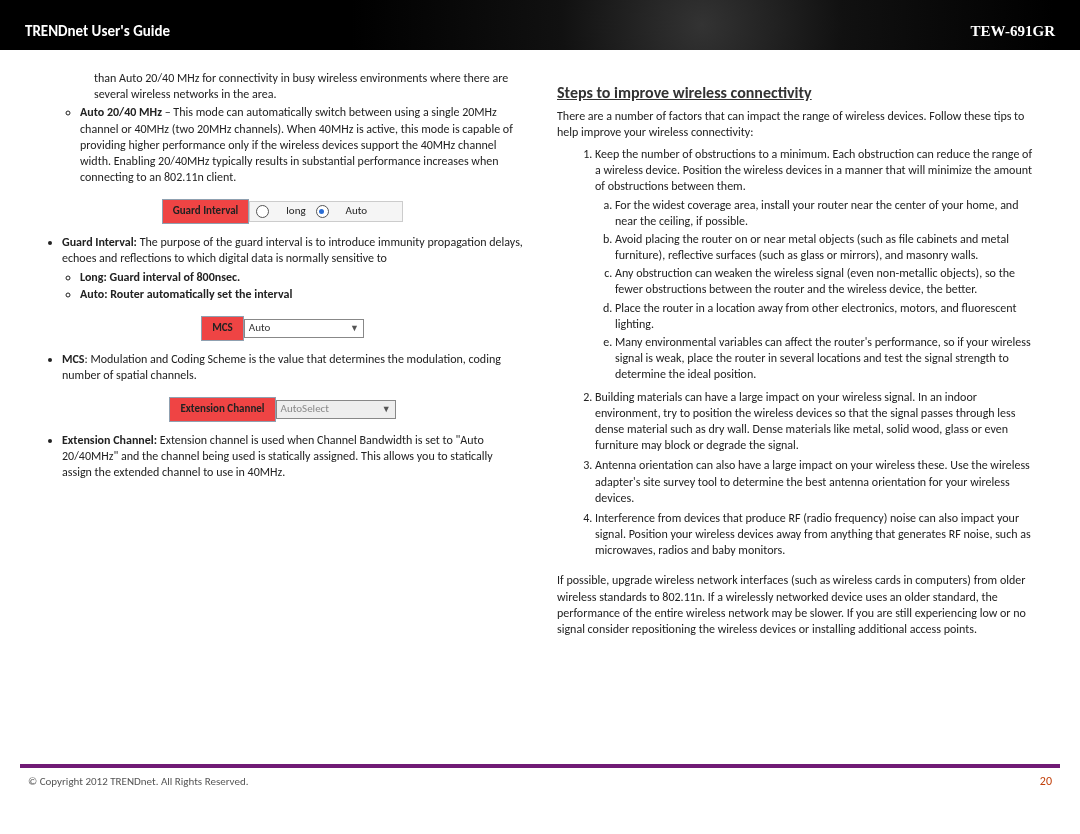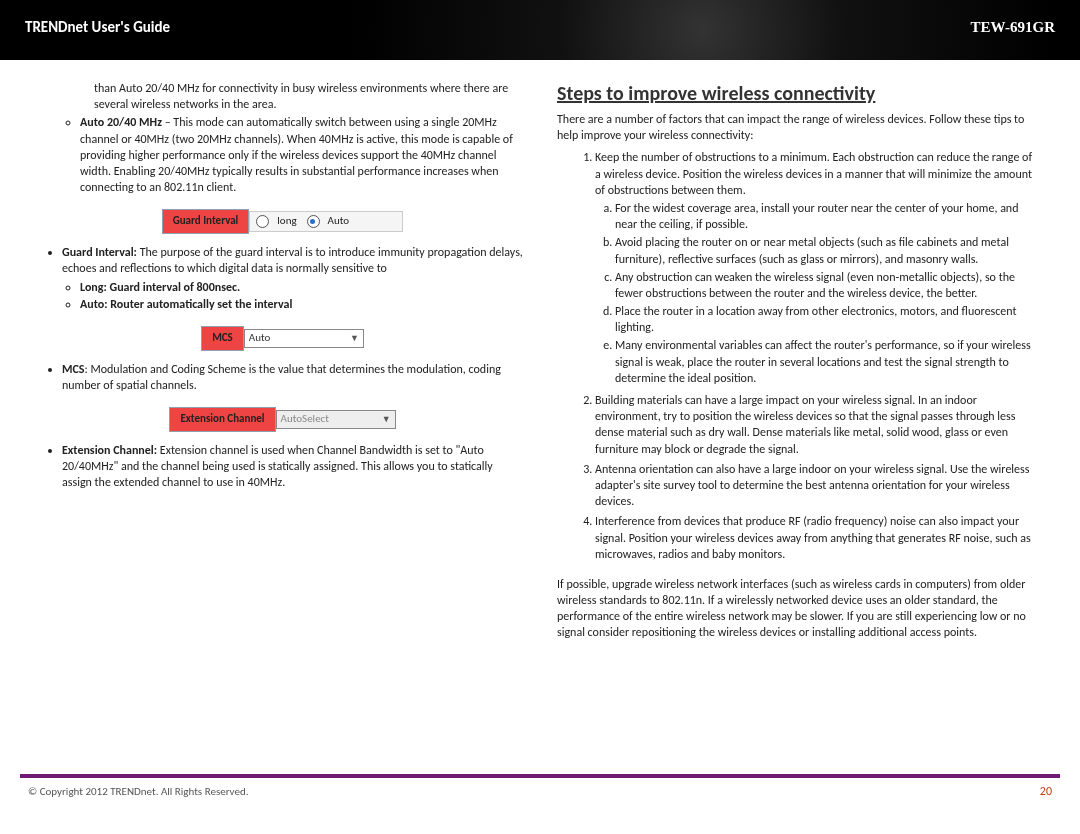--- a/index.html
+++ b/index.html
@@ -4,62 +4,62 @@
 <style>
   body{
     margin:0;
     font-family:"Calibri","Segoe UI",Arial,sans-serif;
     font-size:12px;
     color:#222;
     background:#fff;
     width:1080px;
   }
   .header{
-    height:60px;
+    height:50px;
     background:#000;
     background-image:
       radial-gradient(circle at 65% 50%, #333 0%, #111 20%, #000 50%);
     color:#fff;
     display:flex;
     align-items:flex-end;
     justify-content:space-between;
-    padding:0 25px 24px 25px;
+    padding:0 25px 10px 25px;
     box-sizing:border-box;
   }
   .hdr-left{font-size:15px;font-weight:bold;}
   .hdr-right{font-size:15px;font-weight:bold;font-family:Liberation Serif, serif;}
   .cols{
     display:flex;
     padding:20px 42px 10px 42px;
     box-sizing:border-box;
     gap:34px;
     min-height:714px;
   }
   .col{flex:1;line-height:1.35;}
-  .h2{font-size:20px;font-weight:bold;text-decoration:underline;margin:0 0 4px 0;color:#333;}
+  .h2{font-size:16px;font-weight:bold;text-decoration:underline;margin:12px 0 4px 0;color:#333;}
   ul.b1{list-style-type:disc;padding-left:20px;margin:0;}
   ul.b1 > li{margin:0;padding-left:0;}
   ul.b2{list-style-type:circle;padding-left:38px;margin:2px 0;}
   ul.b2 > li{margin-bottom:1px;}
   .ui-row{
     display:flex;align-items:center;justify-content:center;
     margin:14px auto 10px auto;
   }
   .ui-label{
     background:#ef4444;border:1px solid #8fa0b0;
     font-weight:bold;font-size:11px;
     padding:4px 10px;
   }
   .ui-ctrl{
     background:#f5f5f5;border:1px solid #ccc;
     padding:2px 6px;font-size:11px;
     display:flex;align-items:center;gap:10px;
     min-width:140px;
   }
-  .radio{display:inline-flex;align-items:center;gap:8px;font-size:11px;}
+  .radio{display:inline-flex;align-items:center;gap:17px;font-size:11px;}
   .radio .dot{
     width:11px;height:11px;border-radius:50%;
     border:1px solid #555;background:#fff;display:inline-block;
     position:relative;
   }
   .radio .dot.sel::after{
     content:"";position:absolute;left:2.5px;top:2.5px;width:5px;height:5px;
     background:#2a6dd4;border-radius:50%;
   }
   .combo{
@@ -162,21 +162,21 @@
         <span>Keep the number of obstructions to a minimum. Each obstruction can reduce the range of a wireless device.  Position the wireless devices in a manner that will minimize the amount of obstructions between them.</span>
         <ol class="a1">
           <li>For the widest coverage area, install your router near the center of your home, and near the ceiling, if possible.</li>
           <li>Avoid placing the router on or near metal objects (such as file cabinets and metal furniture), reflective surfaces (such as glass or mirrors), and masonry walls.</li>
           <li>Any obstruction can weaken the wireless signal (even non-metallic objects), so the fewer obstructions between the router and the wireless device, the better.</li>
           <li>Place the router in a location away from other electronics, motors, and fluorescent lighting.</li>
           <li>Many environmental variables can affect the router's performance, so if your wireless signal is weak, place the router in several locations and test the signal strength to determine the ideal position.</li>
         </ol>
       </li>
       <li>Building materials can have a large impact on your wireless signal. In an indoor environment, try to position the wireless devices so that the signal passes through less dense material such as dry wall.  Dense materials like metal, solid wood, glass or even furniture may block or degrade the signal.</li>
-      <li>Antenna orientation can also have a large indoor on your wireless signal. Use the wireless adapter's site survey tool to determine the best antenna orientation for your wireless devices.</li>
+      <li>Antenna orientation can also have a large impact on your wireless these. Use the wireless adapter's site survey tool to determine the best antenna orientation for your wireless devices.</li>
       <li>Interference from devices that produce RF (radio frequency) noise can also impact your signal. Position your wireless devices away from anything that generates RF noise, such as microwaves, radios and baby monitors.</li>
     </ol>
 
     <p style="margin-top:14px;">If possible, upgrade wireless network interfaces (such as wireless cards in computers) from older wireless standards to 802.11n. If a wirelessly networked device uses an older standard, the performance of the entire wireless network may be slower. If you are still experiencing low or no signal consider repositioning the wireless devices or installing additional access points.</p>
   </div>
 
 </div>
 
 <div class="footer-wrap">
   <span>© Copyright 2012 TRENDnet. All Rights Reserved.</span>

